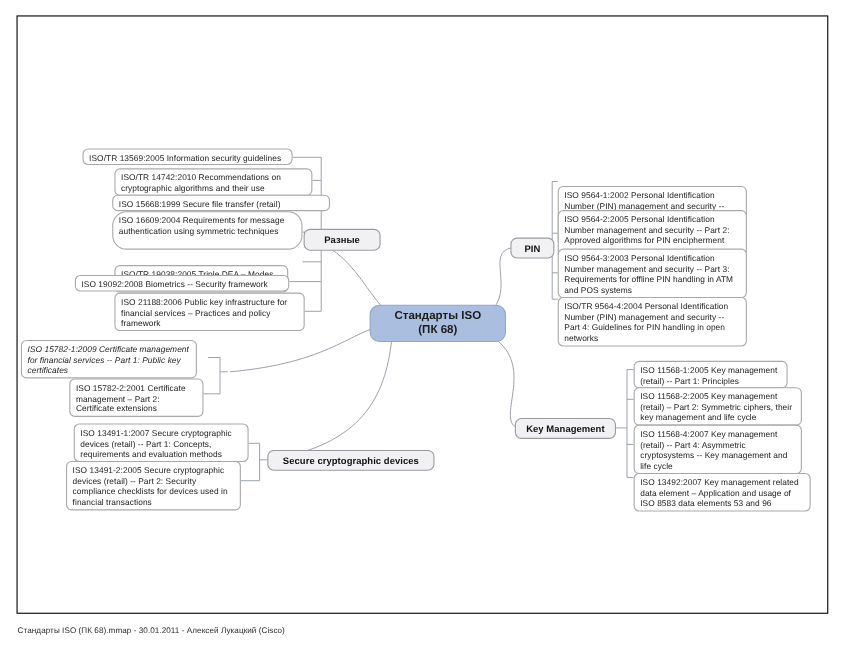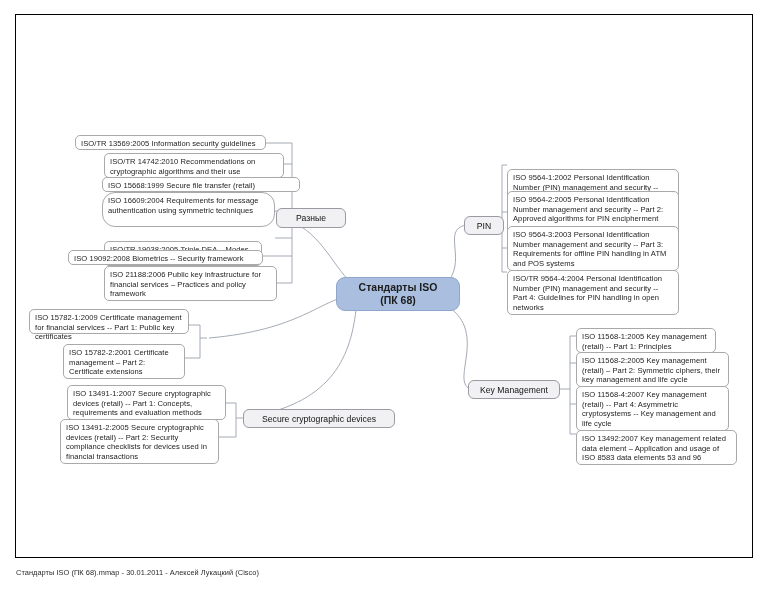--- a/index.html
+++ b/index.html
@@ -47,21 +47,21 @@
     z-index:3;
   }
   .leaf{
     box-shadow:0 0 0 0 rgba(0,0,0,0);
   }
   .branch{
     background:#f1f1f4;
     border:1px solid #9a9aa2;
     border-radius:6px;
     font-size:8.6px;
-    font-weight:normal;
+    font-weight:bold;
     line-height:11px;
     padding:4px 8px;
     text-align:center;
     color:#111111;
     white-space:nowrap;
   }
   .central{
     position:absolute;
     box-sizing:border-box;
     background:#aabfdf;
@@ -159,21 +159,21 @@
 
     <div class="node leaf" style="left:75px;top:135px;width:191px;height:15px;">ISO/TR 13569:2005 Information security guidelines</div>
     <div class="node leaf" style="left:104px;top:153px;width:180px;height:25px;">ISO/TR 14742:2010 Recommendations on cryptographic algorithms and their use</div>
     <div class="node leaf" style="left:102px;top:177px;width:198px;height:15px;">ISO 15668:1999 Secure file transfer (retail)</div>
     <div class="node leaf" style="left:102px;top:192px;width:173px;height:35px;border-radius:13px;">ISO 16609:2004 Requirements for message authentication using symmetric techniques</div>
     <div class="node leaf" style="left:104px;top:241px;width:158px;height:25px;">ISO/TR 19038:2005 Triple DEA – Modes of operation -- Implementation guidelines</div>
     <div class="node leaf" style="left:68px;top:250px;width:195px;height:15px;">ISO 19092:2008 Biometrics -- Security framework</div>
     <div class="node leaf" style="left:104px;top:266px;width:173px;height:35px;">ISO 21188:2006 Public key infrastructure for financial services – Practices and policy framework</div>
 
 
-    <div class="node leaf" style="left:29px;top:309px;width:160px;height:25px;">ISO 15782-1:2009 Certificate management for financial services -- Part 1: Public key certificates</div>
+    <div class="node leaf" style="left:19px;top:309px;width:160px;height:35px;font-style:italic;">ISO 15782-1:2009 Certificate management for financial services -- Part 1: Public key certificates</div>
     <div class="node leaf" style="left:63px;top:344px;width:122px;height:35px;">ISO 15782-2:2001 Certificate management – Part 2: Certificate extensions</div>
 
     <div class="node branch" style="left:243px;top:409px;width:152px;height:19px;">Secure cryptographic devices</div>
 
     <div class="node leaf" style="left:67px;top:385px;width:159px;height:35px;">ISO 13491-1:2007 Secure cryptographic devices (retail) -- Part 1: Concepts, requirements and evaluation methods</div>
     <div class="node leaf" style="left:60px;top:419px;width:159px;height:45px;">ISO 13491-2:2005 Secure cryptographic devices (retail) -- Part 2: Security compliance checklists for devices used in financial transactions</div>
 
     <div class="node branch" style="left:464px;top:216px;width:40px;height:19px;">PIN</div>
 
     <div class="node leaf" style="left:507px;top:137px;width:172px;height:55px;margin-top:32px;">ISO 9564-1:2002 Personal Identification Number (PIN) management and security -- Part 1: Basic principles and requirements for online PIN handling in ATM and POS systems</div>

